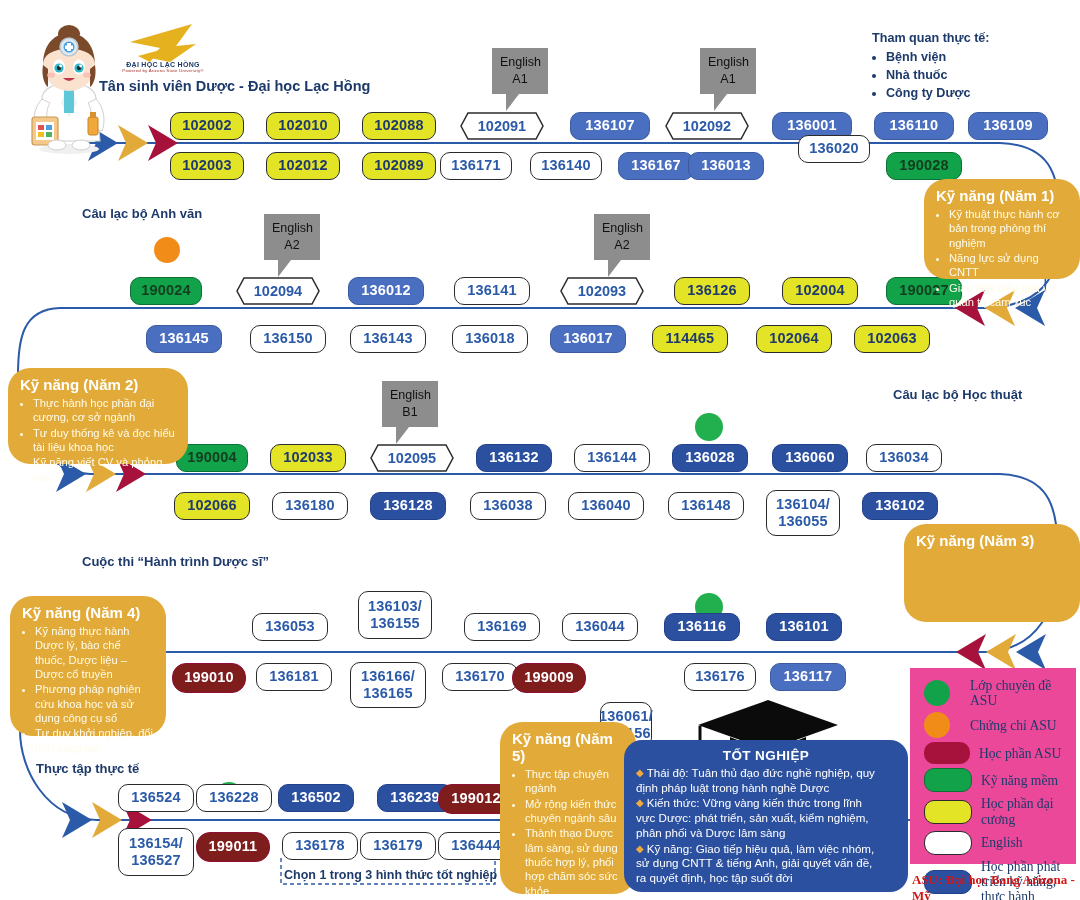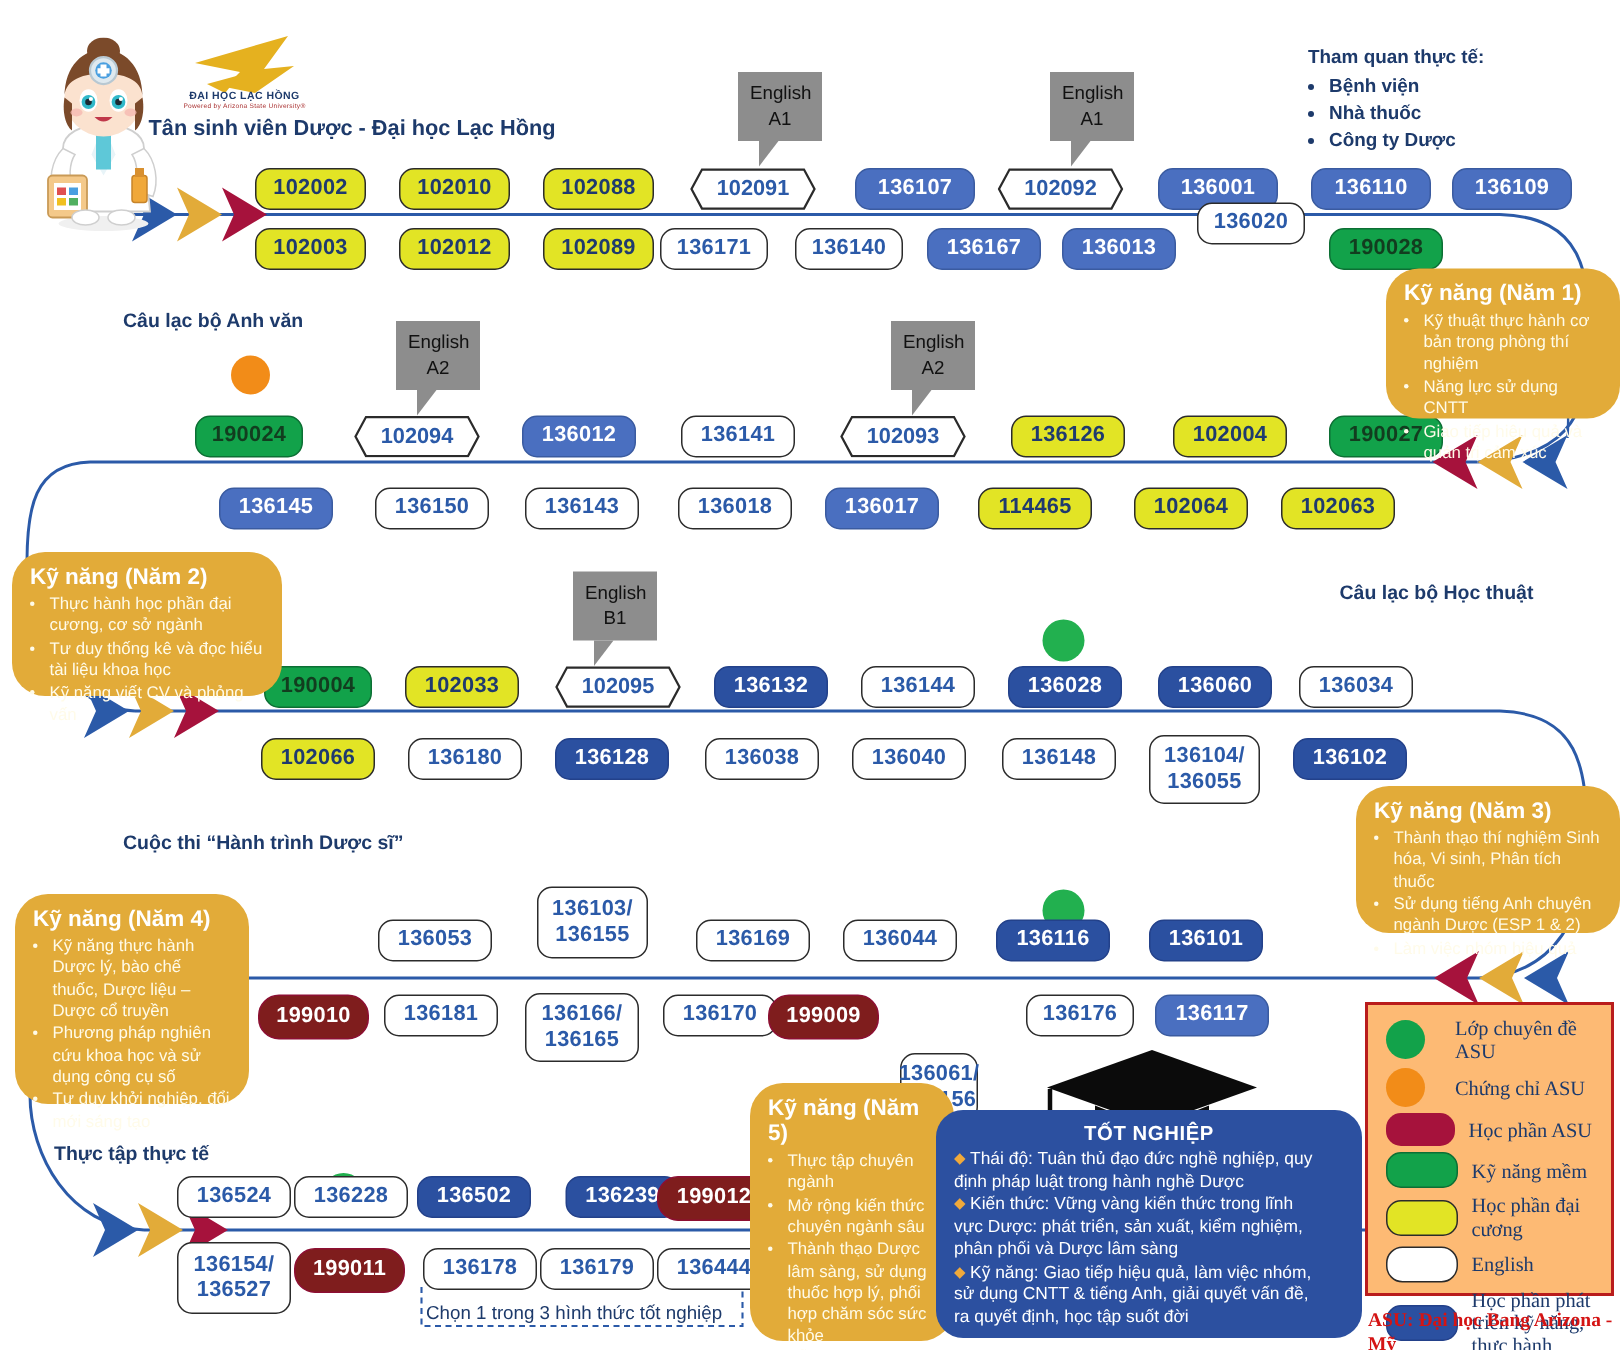--- a/index.html
+++ b/index.html
@@ -41,35 +41,35 @@
   .skillbox li{font-size:11.2px;line-height:1.28;margin-bottom:1px;list-style:disc;}
 
   
   .gradbox{position:absolute;background:#2c50a0;border-radius:18px;color:#fff;
            padding:8px 12px;box-sizing:border-box;}
   .gradbox h4{margin:0 0 3px 0;text-align:center;font-size:13.5px;font-weight:700;letter-spacing:.4px;}
   .gradbox p{margin:0 12px 1px 0;font-size:11.6px;line-height:1.27;}
   .gradbox .dia{color:#f0a93b;font-size:10px;vertical-align:1px;margin-right:3px;}
 
   
-  .legend{position:absolute;border:2px solid #b91c1c;background:#fdba74;box-sizing:border-box;}
+  .legend{position:absolute;border:2px solid #ec4899;background:#ec4899;box-sizing:border-box;}
   .legrow{display:flex;align-items:center;margin:0 0 4px 0;}
   .legswatch{width:46px;height:22px;flex:0 0 46px;margin-right:9px;}
   .legtext{font-family:"Liberation Serif",serif;font-size:13.6px;color:#1d3a6b;line-height:1.12;}
   .sw-circle{border-radius:50%;width:26px;height:26px;margin-left:10px;flex:0 0 26px;}
   .legnote{position:absolute;font-family:"Liberation Serif",serif;font-weight:700;
            font-size:13px;color:#d41414;}
 
   
   .hdr{position:absolute;font-weight:700;color:#1d3a6b;font-size:13px;}
   .hdr.big{font-size:14.5px;}
   .bulletlist{position:absolute;color:#1d3a6b;font-weight:700;font-size:12.6px;line-height:1.42;}
   .bulletlist ul{margin:1px 0 0 0;padding-left:14px;}
   .dot{position:absolute;border-radius:50%;}
-  .dashnote{position:absolute;font-size:12.5px;color:#1d3a6b;font-weight:400;}
+  .dashnote{position:absolute;font-size:12.5px;color:#1d3a6b;font-weight:700;}
   .logo-text{position:absolute;text-align:center;}
   .logo-text .l1{font-size:7px;font-weight:700;color:#1d3a6b;letter-spacing:.3px;}
   .logo-text .l2{font-size:4.4px;color:#a33;letter-spacing:.2px;}
 </style>
 </head>
 <body>
 
 <div id="page">
 
   <svg width="1080" height="900" style="position:absolute;left:0;top:0;">
@@ -254,21 +254,21 @@
   <div class="pill one-line t-skillpract" style="left:772px;top:112px;width:80px;height:28px;">136001</div>
   <div class="pill one-line t-skillpract" style="left:874px;top:112px;width:80px;height:28px;">136110</div>
   <div class="pill one-line t-skillpract" style="left:968px;top:112px;width:80px;height:28px;">136109</div>
 
   <div class="pill one-line t-general" style="left:170px;top:152px;width:74px;height:28px;">102003</div>
   <div class="pill one-line t-general" style="left:266px;top:152px;width:74px;height:28px;">102012</div>
   <div class="pill one-line t-general" style="left:362px;top:152px;width:74px;height:28px;">102089</div>
   <div class="pill one-line t-english" style="left:440px;top:152px;width:72px;height:28px;">136171</div>
   <div class="pill one-line t-english" style="left:530px;top:152px;width:72px;height:28px;">136140</div>
   <div class="pill one-line t-skillpract" style="left:618px;top:152px;width:76px;height:28px;">136167</div>
-  <div class="pill one-line t-skillpract" style="left:708px;top:152px;width:76px;height:28px;">136013</div>
+  <div class="pill one-line t-skillpract" style="left:688px;top:152px;width:76px;height:28px;">136013</div>
   <div class="pill one-line t-english" style="left:798px;top:135px;width:72px;height:28px;">136020</div>
   <div class="pill one-line t-soft" style="left:886px;top:152px;width:76px;height:28px;">190028</div>
 
   <div class="pill one-line t-soft" style="left:130px;top:277px;width:72px;height:28px;">190024</div>
   <div class="hexwrap" style="left:236px;top:277px;width:84px;height:28px;">
     <svg width="84" height="28">
         <polygon points="8,1 76,1 83,14 76,27 8,27 1,14" fill="#fff" stroke="#2b2b2b" stroke-width="1.5"></polygon>
       </svg>
     <span>102094</span>
   </div>
@@ -362,25 +362,20 @@
     <h4>Kỹ năng (Năm 2)</h4>
     <ul>
       <li>Thực hành học phần đại cương, cơ sở ngành</li>
       <li>Tư duy thống kê và đọc hiểu tài liệu khoa học</li>
       <li>Kỹ năng viết CV và phỏng vấn</li>
     </ul>
   </div>
 
   <div class="skillbox" style="left:904px;top:524px;width:176px;height:98px;">
     <h4>Kỹ năng (Năm 3)</h4>
-    <ul>
-      <li>Thành thạo thí nghiệm Sinh hóa, Vi sinh, Phân tích thuốc</li>
-      <li>Sử dụng tiếng Anh chuyên ngành Dược (ESP 1 &amp; 2)</li>
-      <li>Làm việc nhóm hiệu quả</li>
-    </ul>
   </div>
 
   <div class="skillbox" style="left:10px;top:596px;width:156px;height:140px;">
     <h4>Kỹ năng (Năm 4)</h4>
     <ul>
       <li>Kỹ năng thực hành Dược lý, bào chế thuốc, Dược liệu – Dược cổ truyền</li>
       <li>Phương pháp nghiên cứu khoa học và sử dụng công cụ số</li>
       <li>Tư duy khởi nghiệp, đổi mới sáng tạo</li>
     </ul>
   </div>

